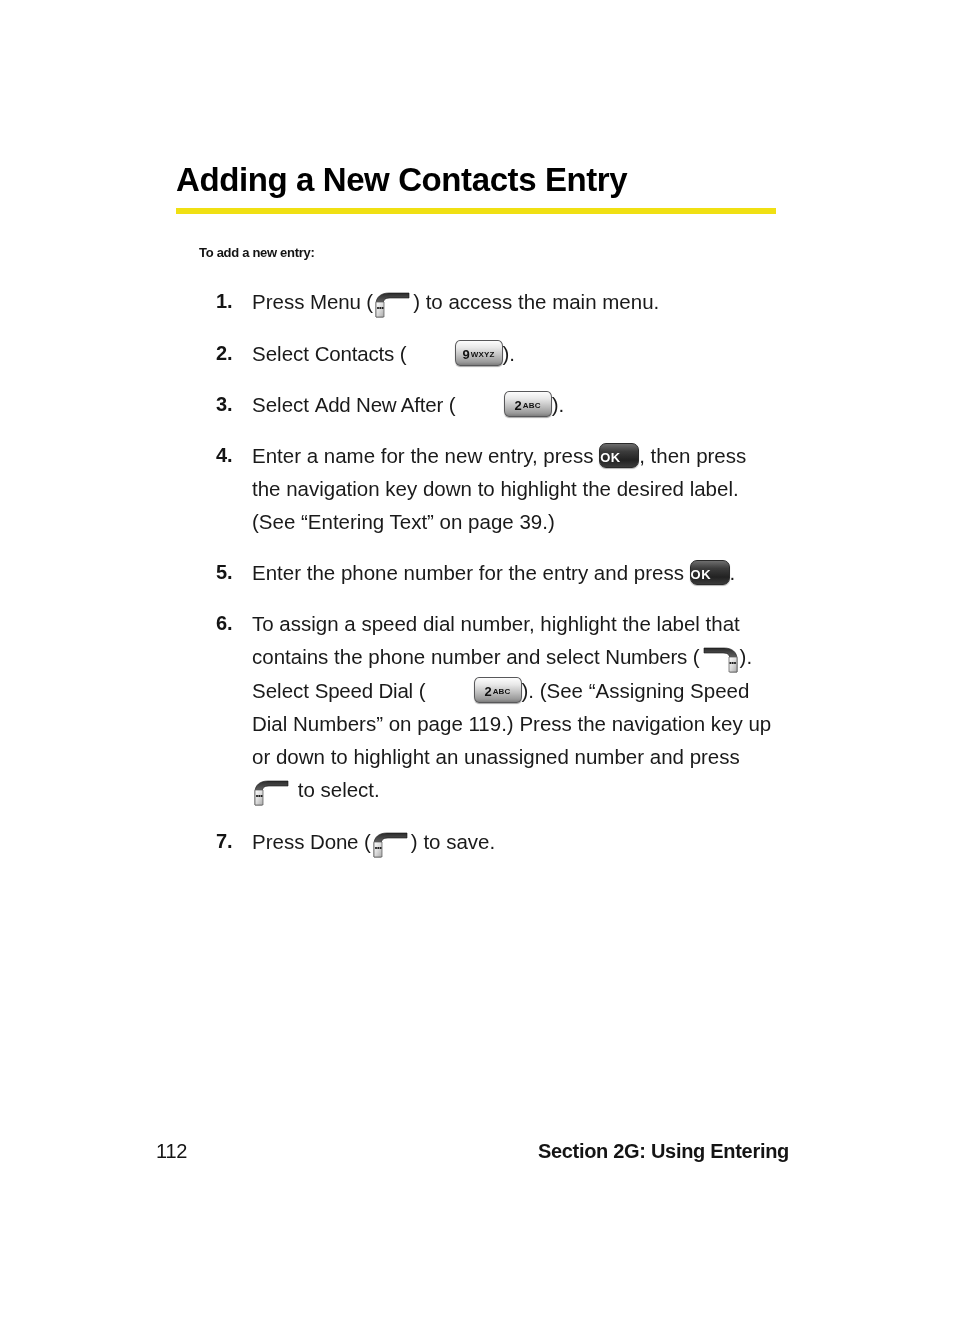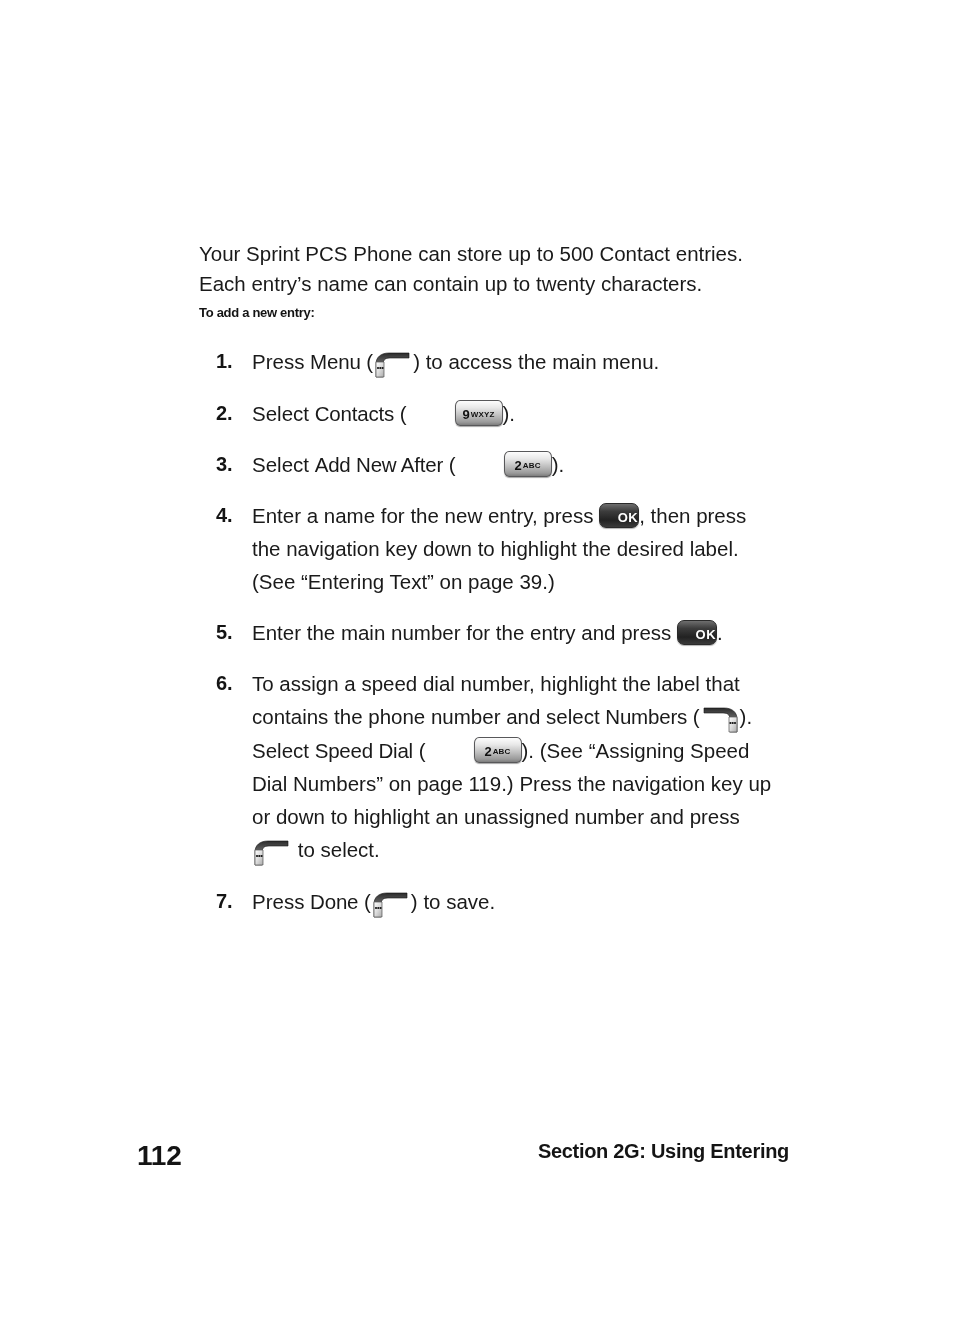--- a/index.html
+++ b/index.html
@@ -135,21 +135,21 @@
   }
 
   
   .key-ok {
     position: relative;
     width: 38px;
     height: 23px;
     border-radius: 7px;
     background: linear-gradient(to bottom, #6e6e6e 0%, #3c3c3c 32%, #222222 70%, #3a3a3a 100%);
     border: 1px solid #2a2a2a;
-    text-align: right;
+    text-align: left;
     line-height: 22px;
     box-shadow: 0 1px 1px rgba(0,0,0,0.3);
     overflow: hidden;
   }
   .key-ok .oklabel {
     font-size: 13px;
     font-weight: bold;
     color: #ffffff;
     letter-spacing: 0.5px;
   }
@@ -161,47 +161,50 @@
   
   .footer {
     position: absolute;
     left: 0;
     top: 1140px;
     width: 954px;
     height: 40px;
   }
   .footer .pnum {
     position: absolute;
-    left: 137px;
+    left: 156px;
     top: 0;
-    font-size: 28px;
-    font-weight: bold;
+    font-size: 20px;
+    font-weight: normal;
     color: #141414;
     letter-spacing: -0.2px;
   }
   .footer .sect {
     position: absolute;
     right: 165px;
     top: 0;
     font-size: 20px;
     font-weight: bold;
     color: #141414;
     letter-spacing: -0.3px;
     white-space: nowrap;
   }
 </style>
 </head>
 <body>
 
 <div class="page">
 
+  <div class="title-block">
+    <h1 class="page-title">Adding a New Contacts Entry</h1>
+    <div class="title-rule"></div>
+  </div>
 
   <div class="body-col">
 
-    <p class="para lead">Your Sprint PCS Phone can store up to 500 Contact entries. Each entry’s name can contain up to twenty characters.</p>
 
     <p class="subhead">To add a new entry:</p>
 
     <ol class="steps">
 
       <li>
         <span class="num">1.</span><span>Press </span><b class="term">Menu</b><span> (</span><span class="key key-soft"><svg width="40" height="28" viewBox="0 0 40 28">
               <defs>
                 <linearGradient id="lsk1" x1="0" y1="0" x2="0" y2="1">
                   <stop offset="0" stop-color="#2b2b2b"></stop>
@@ -228,21 +231,21 @@
 
       <li>
         <span class="num">3.</span><span>Select </span><b class="term">Add New After</b><span> (</span><span class="key key-num"><span class="kd">2</span><span class="kl">ABC</span></span><span>).</span>
       </li>
 
       <li>
         <span class="num">4.</span><span>Enter a name for the new entry, press </span><span class="key key-ok"><span class="oklabel">OK</span></span><span>, then press the navigation key down to highlight the desired label. (See “Entering Text” on page 39.)</span>
       </li>
 
       <li>
-        <span class="num">5.</span><span>Enter the main number for the entry and press </span><span class="key key-ok"><span class="oklabel">OK</span></span><span>.</span>
+        <span class="num">5.</span><span>Enter the phone number for the entry and press </span><span class="key key-ok"><span class="oklabel">OK</span></span><span>.</span>
       </li>
 
       <li>
         <span class="num">6.</span>
           <span class="step-line"><span>To assign a speed dial number, highlight the label that contains the phone number and select </span><b class="term">Numbers</b><span> (</span><span class="key key-soft"><svg width="40" height="28" viewBox="0 0 40 28">
                 <defs>
                   <linearGradient id="rsk1" x1="0" y1="0" x2="0" y2="1">
                     <stop offset="0" stop-color="#2b2b2b"></stop>
                     <stop offset="0.45" stop-color="#6a6a6a"></stop>
                     <stop offset="1" stop-color="#171717"></stop>

